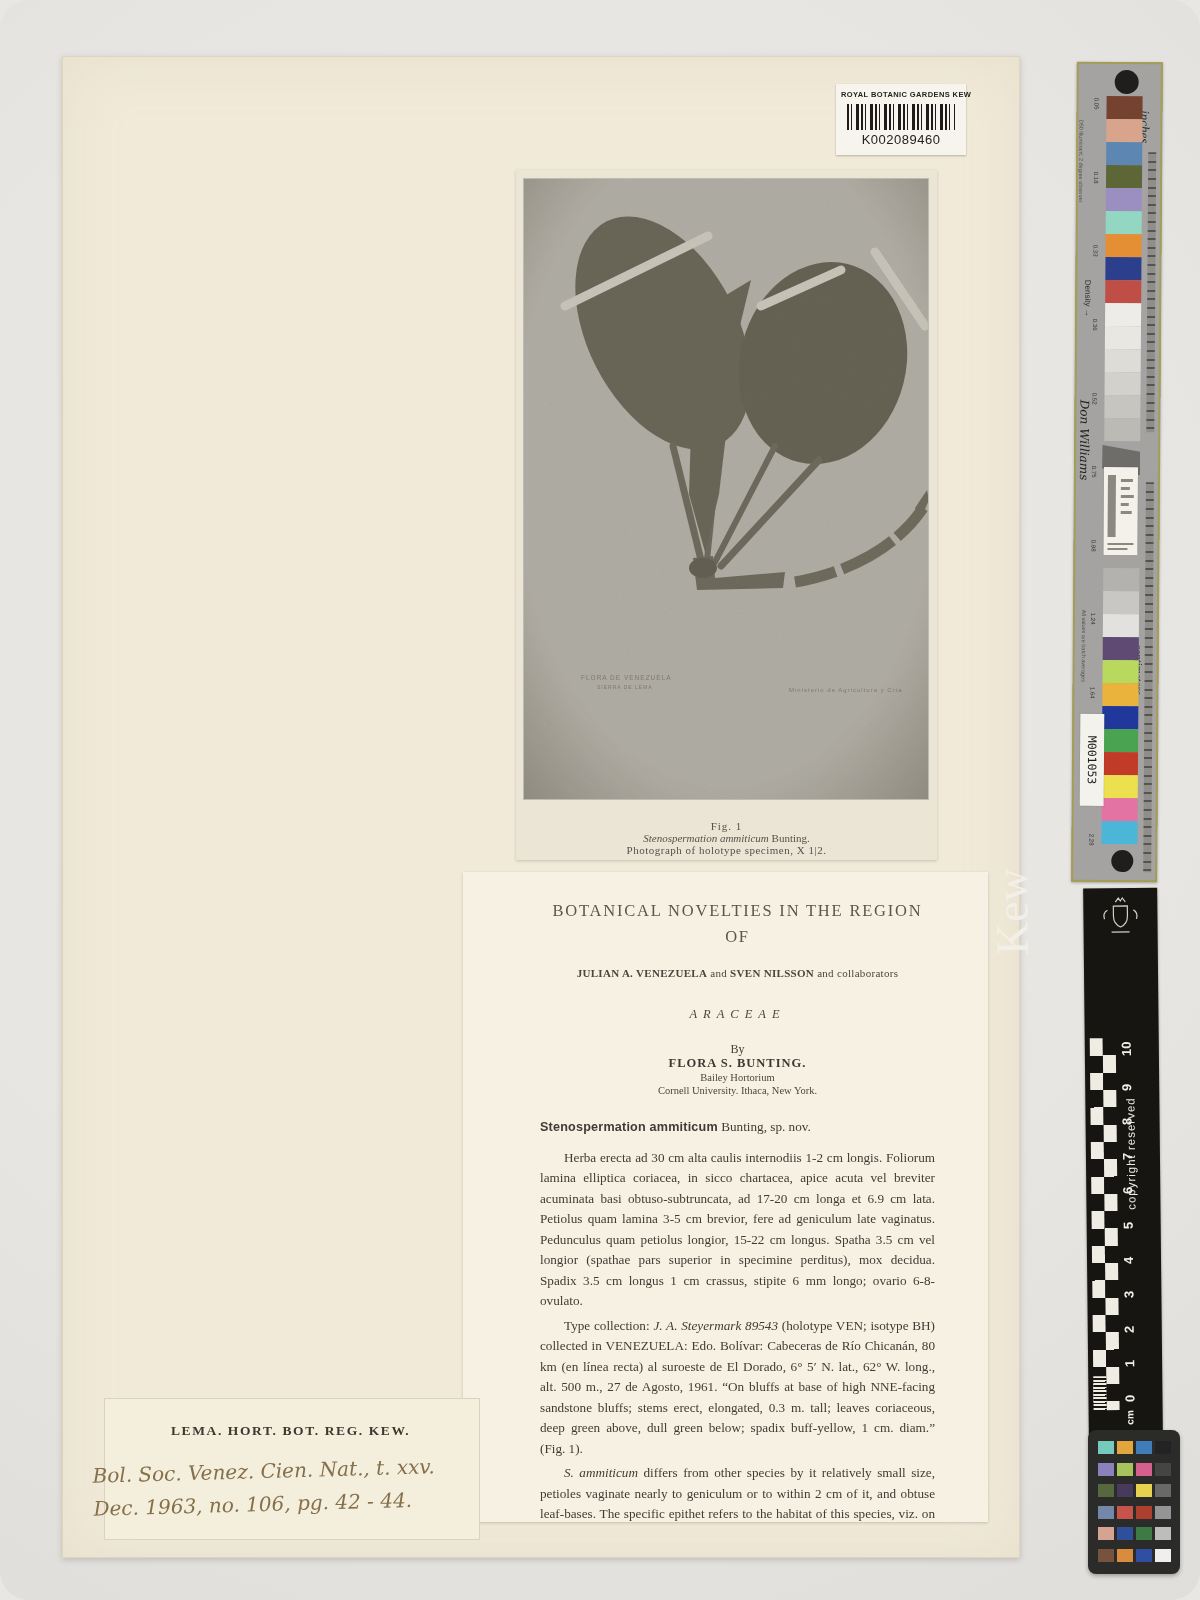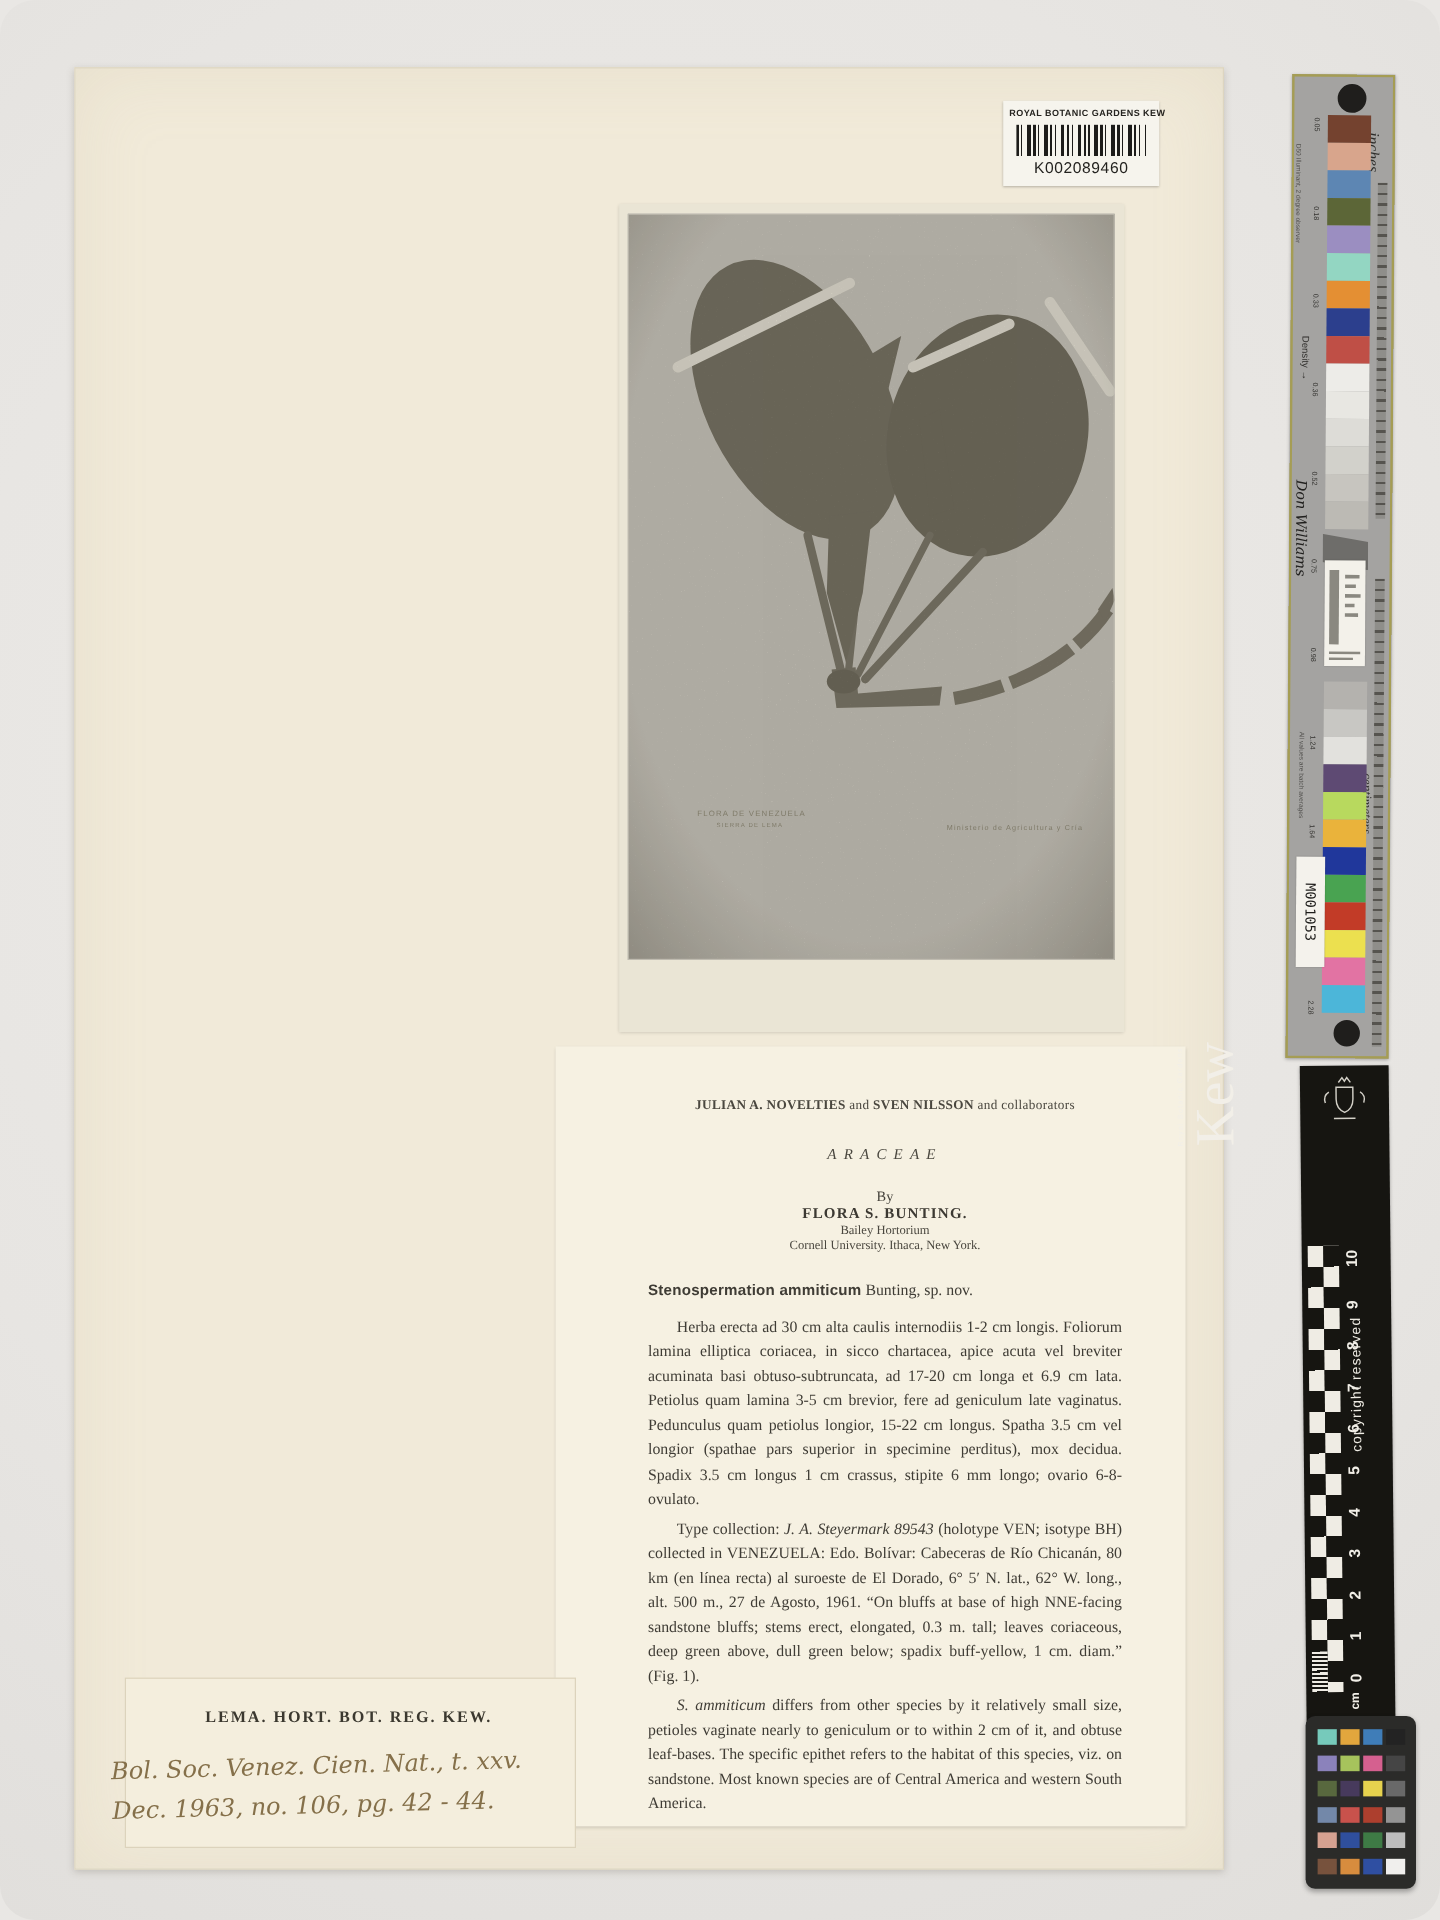--- a/index.html
+++ b/index.html
@@ -160,24 +160,30 @@
         <g fill="#98937f" font-family="Liberation Sans, sans-serif">
           <text x="58" y="502" font-size="6.5" letter-spacing="1">FLORA DE VENEZUELA</text>
           <text x="74" y="511" font-size="5" letter-spacing="1">SIERRA DE LEMA</text>
           <text x="266" y="514" font-size="6" letter-spacing="1">Ministerio de Agricultura y Cría</text>
         </g>
         <rect x="0" y="0" width="406" height="622" fill="url(#vig)"></rect>
         <rect x="0" y="0" width="406" height="622" filter="url(#grain)" opacity="0.16"></rect>
         <rect x="0.5" y="0.5" width="405" height="621" fill="none" stroke="#bfbbb0" stroke-width="1"></rect>
       </svg>
     </div>
+    <div class="caption">
+      <div class="c1">Fig. 1</div>
+      <div class="c2"><span class="seg-i">Stenospermation ammiticum</span><span> Bunting.</span></div>
+      <div class="c3">Photograph of holotype specimen, X 1|2.</div>
+    </div>
   </div>
 
   <div class="article">
-    <div class="authors"><span class="seg-b">JULIAN A. NOVELTIES</span><span class="seg-r"> and </span><span class="seg-b">SVEN NILSSON</span><span class="seg-r"> and collaborators</span></div>
+    <div class="atitle">BOTANICAL NOVELTIES IN THE REGION OF</div>
+    <div class="authors"><span class="seg-b">JULIAN A. VENEZUELA</span><span class="seg-r"> and </span><span class="seg-b">SVEN NILSSON</span><span class="seg-r"> and collaborators</span></div>
     <div class="family">ARACEAE</div>
     <div class="byline">By</div>
     <div class="byname">FLORA S. BUNTING.</div>
     <div class="affil">Bailey Hortorium</div>
     <div class="affil">Cornell University. Ithaca, New York.</div>
     <div class="apars">
         <p class="apar sphead"><span class="seg-bs">Stenospermation ammiticum</span><span class="seg-r"> Bunting, sp. nov.</span></p>
         <p class="apar ind"><span class="seg-r">Herba erecta ad 30 cm alta caulis internodiis 1-2 cm longis. Foliorum lamina elliptica coriacea, in sicco chartacea, apice acuta vel breviter acuminata basi obtuso-subtruncata, ad 17-20 cm longa et 6.9 cm lata. Petiolus quam lamina 3-5 cm brevior, fere ad geniculum late vaginatus. Pedunculus quam petiolus longior, 15-22 cm longus. Spatha 3.5 cm vel longior (spathae pars superior in specimine perditus), mox decidua. Spadix 3.5 cm longus 1 cm crassus, stipite 6 mm longo; ovario 6-8-ovulato.</span></p>
         <p class="apar ind"><span class="seg-r">Type collection: </span><span class="seg-i">J. A. Steyermark 89543</span><span class="seg-r"> (holotype VEN; isotype BH) collected in VENEZUELA: Edo. Bolívar: Cabeceras de Río Chicanán, 80 km (en línea recta) al suroeste de El Dorado, 6° 5′ N. lat., 62° W. long., alt. 500 m., 27 de Agosto, 1961. “On bluffs at base of high NNE-facing sandstone bluffs; stems erect, elongated, 0.3 m. tall; leaves coriaceous, deep green above, dull green below; spadix buff-yellow, 1 cm. diam.” (Fig. 1).</span></p>
         <p class="apar ind"><span class="seg-i">S. ammiticum</span><span class="seg-r"> differs from other species by it relatively small size, petioles vaginate nearly to geniculum or to within 2 cm of it, and obtuse leaf-bases. The specific epithet refers to the habitat of this species, viz. on sandstone. Most known species are of Central America and western South America. </span></p>

